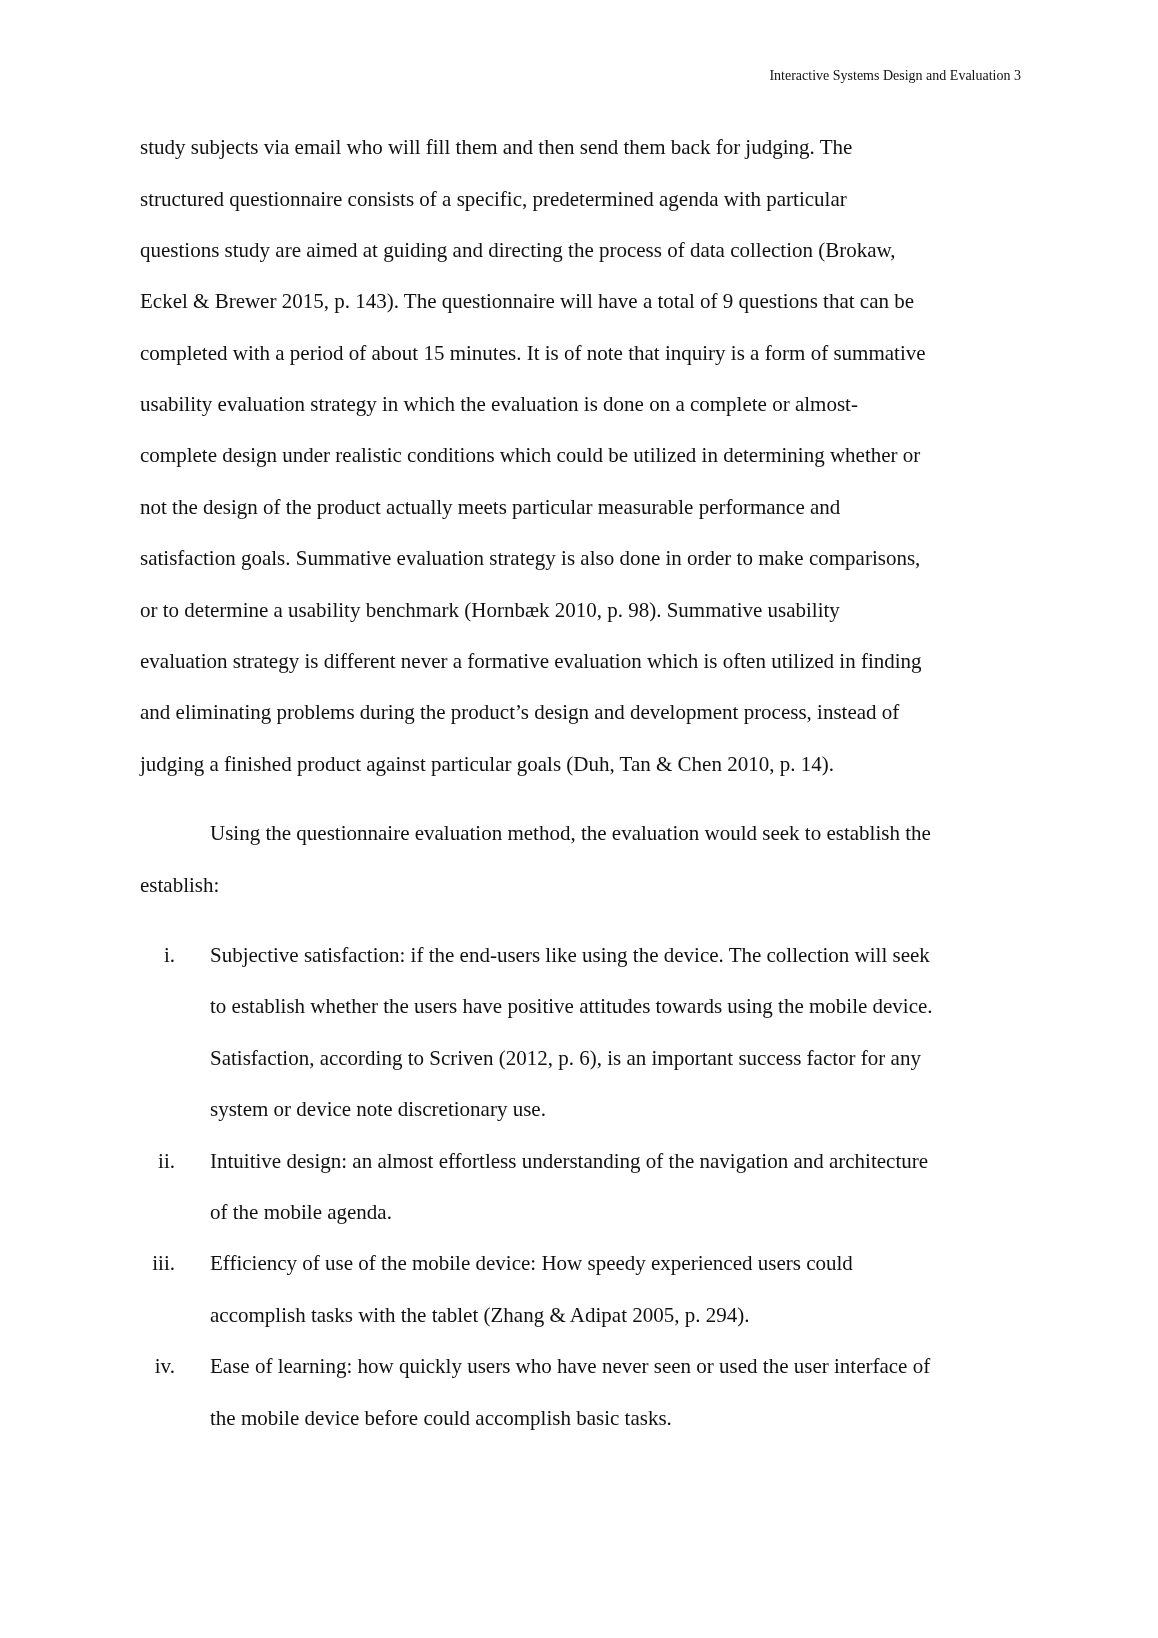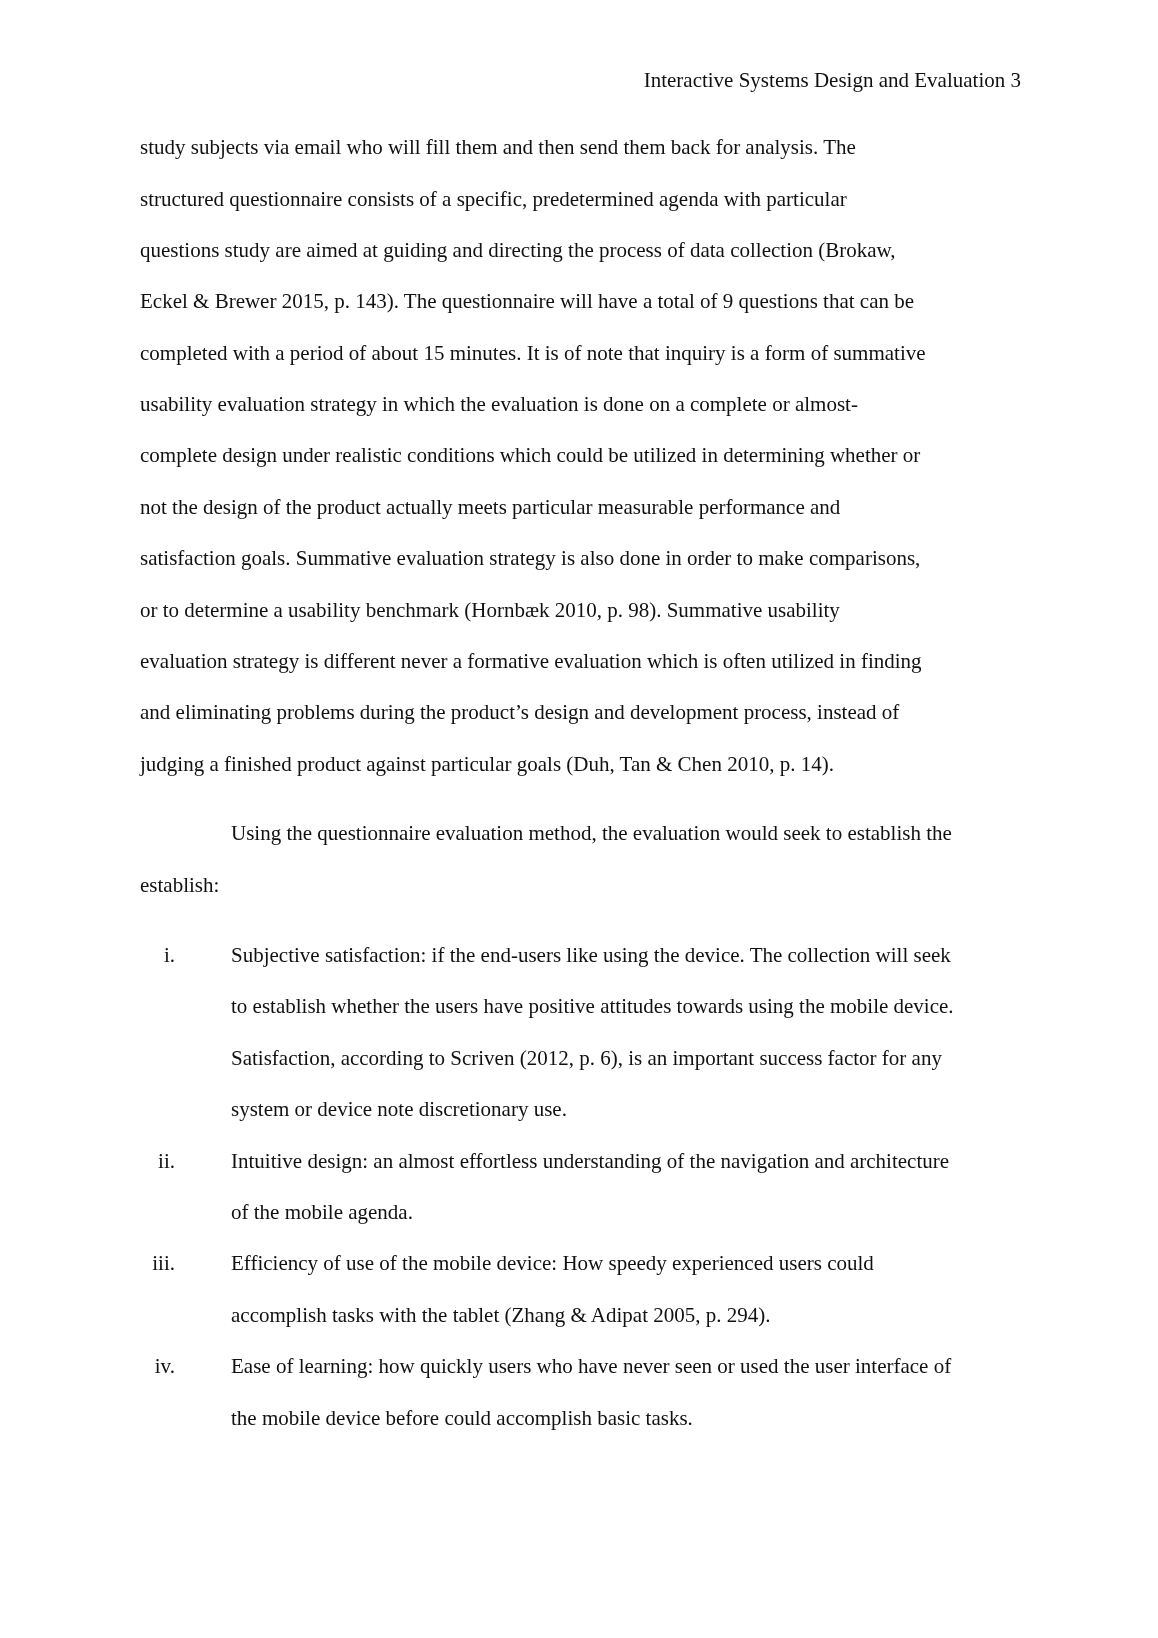--- a/index.html
+++ b/index.html
@@ -1,32 +1,32 @@
 <!DOCTYPE html>
 <html><head>
 <meta charset="utf-8">
 <style>
   html, body { margin: 0; padding: 0; background: #ffffff; }
   body { width: 1158px; height: 1638px; position: relative; overflow: hidden;
          font-family: "Liberation Serif", serif; color: #111111; font-size: 21px; }
-  .header { position: absolute; top: 68px; right: 137px; font-size: 21px; white-space: nowrap; }
+  .header { position: absolute; top: 68px; right: 137px; font-size: 14px; white-space: nowrap; }
   .line { position: absolute; left: 140px; white-space: nowrap; }
-  .indent { left: 210px; margin-left: 21px; }
+  .indent { left: 210px; }
   .num { position: absolute; white-space: nowrap; text-align: right; width: 40px; left: 135px; }
 </style>
 </head>
 <body>
 
 <div class="header">
   <span>Interactive Systems Design and Evaluation</span>
   <span>3</span>
 </div>
 
 <div>
-  <div class="line" style="top:135px">study subjects via email who will fill them and then send them back for analysis. The</div>
+  <div class="line" style="top:135px">study subjects via email who will fill them and then send them back for judging. The</div>
   <div class="line" style="top:187px">structured questionnaire consists of a specific, predetermined agenda with particular</div>
   <div class="line" style="top:238px">questions study are aimed at guiding and directing the process of data collection (Brokaw,</div>
   <div class="line" style="top:289px">Eckel &amp; Brewer 2015, p. 143). The questionnaire will have a total of 9 questions that can be</div>
   <div class="line" style="top:341px">completed with a period of about 15 minutes. It is of note that inquiry is a form of summative</div>
   <div class="line" style="top:392px">usability evaluation strategy in which the evaluation is done on a complete or almost-</div>
   <div class="line" style="top:443px">complete design under realistic conditions which could be utilized in determining whether or</div>
   <div class="line" style="top:495px">not the design of the product actually meets particular measurable performance and</div>
   <div class="line" style="top:546px">satisfaction goals. Summative evaluation strategy is also done in order to make comparisons,</div>
   <div class="line" style="top:598px">or to determine a usability benchmark (Hornbæk 2010, p. 98). Summative usability</div>
   <div class="line" style="top:649px">evaluation strategy is different never a formative evaluation which is often utilized in finding</div>

